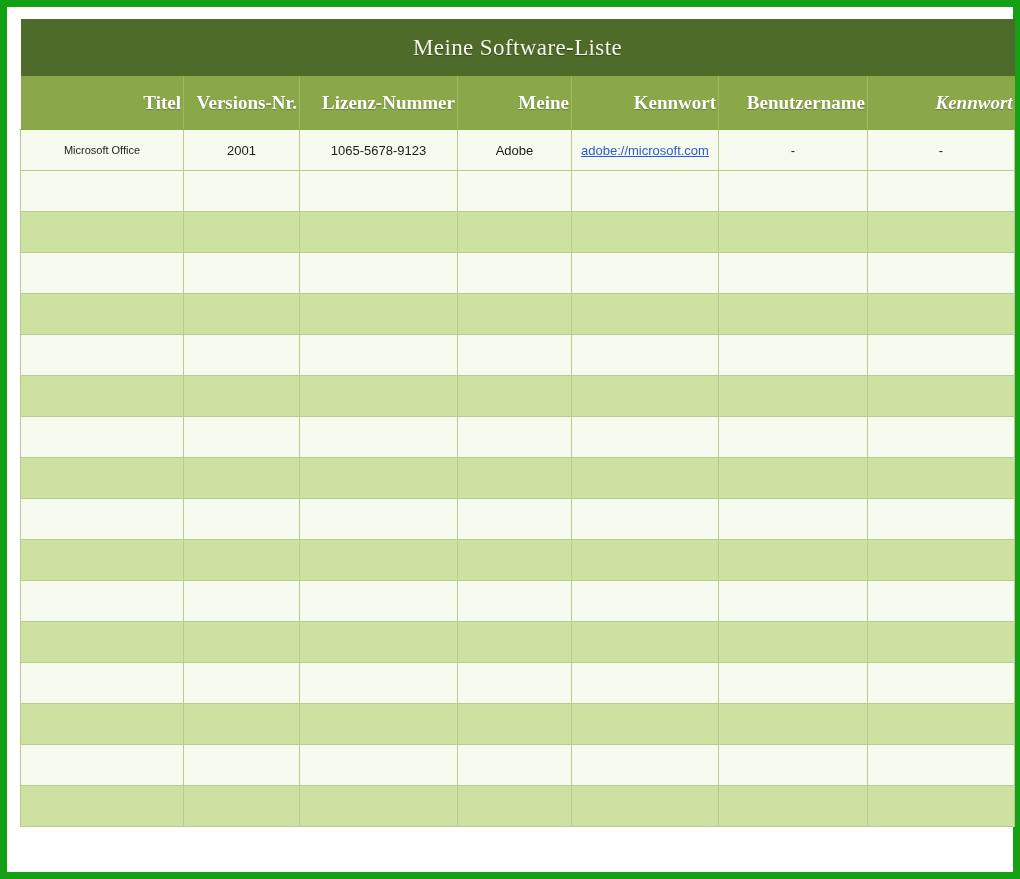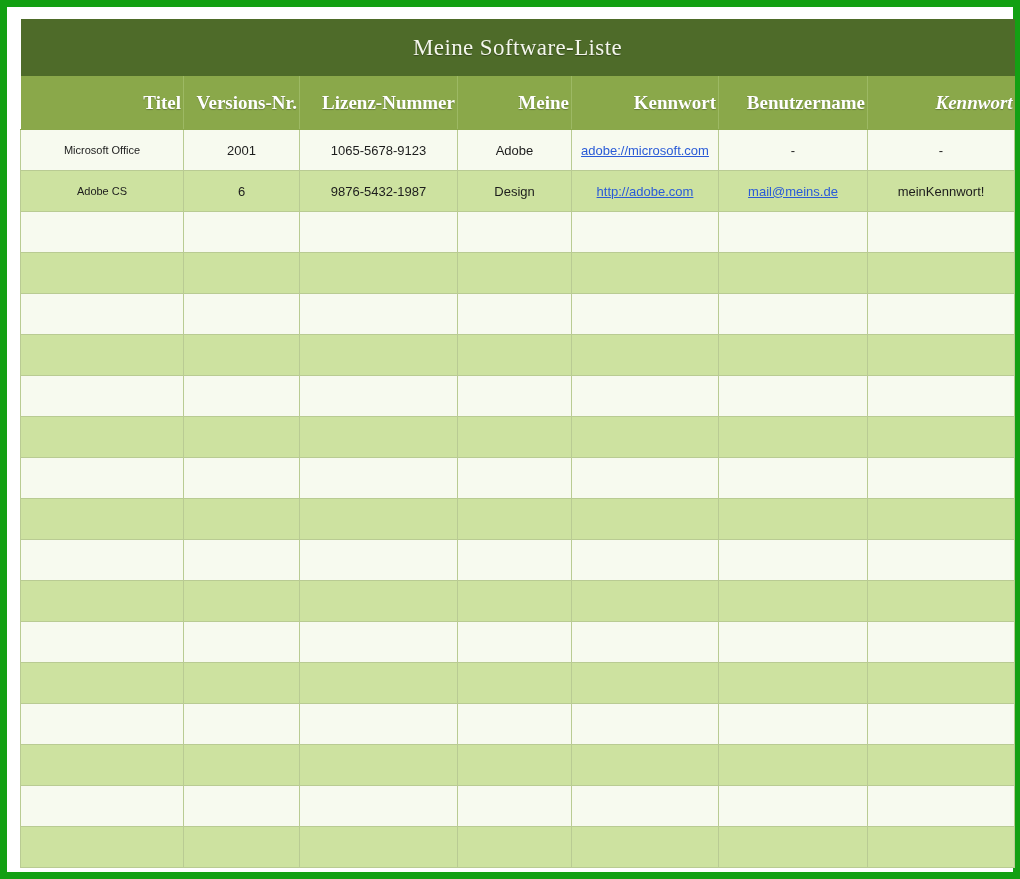--- a/index.html
+++ b/index.html
@@ -135,29 +135,20 @@
       <tbody id="table-body">
           <tr class="row-odd">
             <td class="cell-title">Microsoft Office</td>
             <td>2001</td>
             <td>1065-5678-9123</td>
             <td>Adobe</td>
             <td class="cell-link"><span class="link">adobe://microsoft.com</span></td>
             <td>-</td>
             <td>-</td>
           </tr>
-          <tr class="row-even">
-            <td class="cell-title">Adobe CS</td>
-            <td>6</td>
-            <td>9876-5432-1987</td>
-            <td>Design</td>
-            <td class="cell-link"><span class="link">http://adobe.com</span></td>
-            <td class="cell-link"><span class="link">mail@meins.de</span></td>
-            <td>meinKennwort!</td>
-          </tr>
           <tr class="row-odd">
             <td class="cell-title"></td>
             <td></td>
             <td></td>
             <td></td>
             <td></td>
             <td></td>
             <td></td>
           </tr>
           <tr class="row-even">

